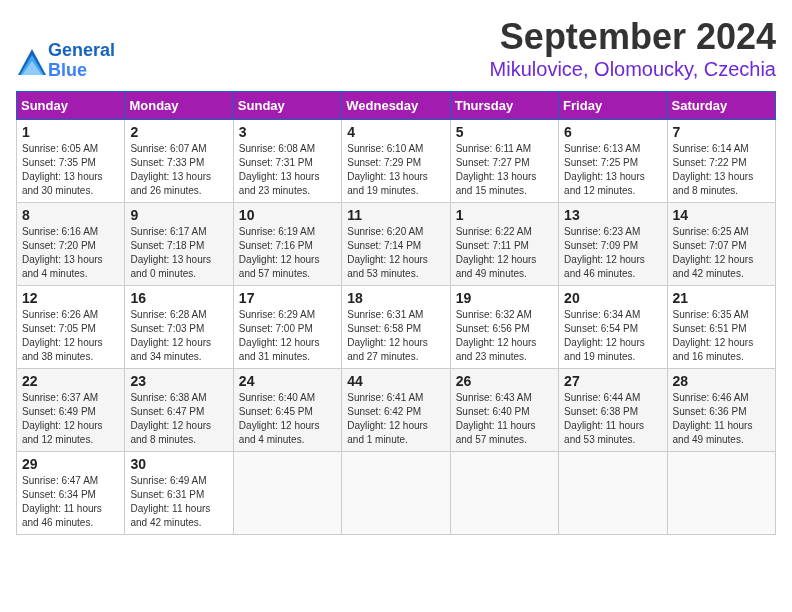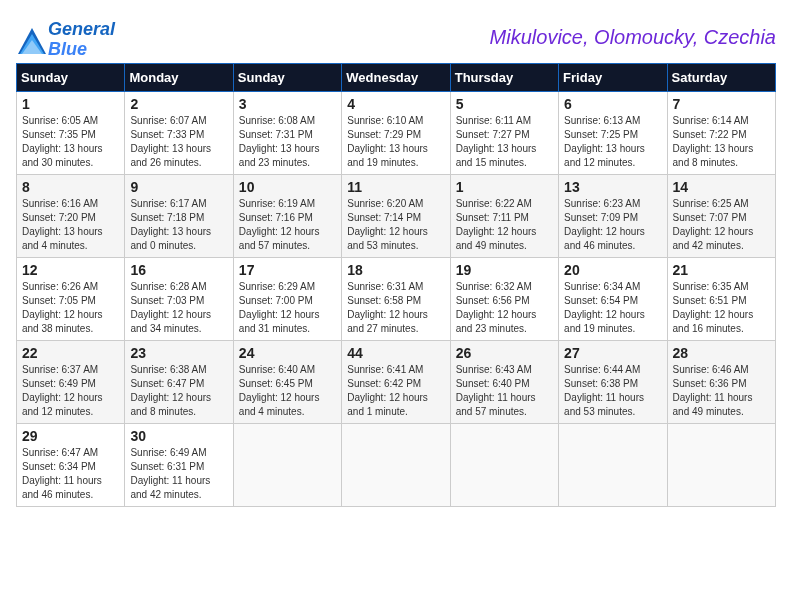--- a/index.html
+++ b/index.html
@@ -5,24 +5,23 @@
     * { box-sizing: border-box; margin: 0; padding: 0; }
     body {
       font-family: Arial, sans-serif;
       background: #fff;
       width: 792px;
       min-height: 612px;
       padding: 16px;
     }
     .header {
       display: flex;
-      align-items: center;
+      align-items: flex-end;
       justify-content: space-between;
-      margin-bottom: 3px;
-      font-style: italic;
+      margin-bottom: 10px;
     }
     .logo {
       display: flex;
       align-items: center;
       margin-top: 4px;
     }
     .logo-icon {
       width: 28px;
       height: 28px;
       margin-right: 4px;
@@ -39,21 +38,21 @@
     .location {
       font-size: 20px;
       color: #6d28d9;
     }
     .calendar {
       width: 100%;
       border-collapse: collapse;
       font-size: 11px;
     }
     .calendar th {
-      background: #0f172a;
+      background: #a21caf;
       color: #fff;
       padding: 6px 4px;
       text-align: left;
       font-size: 13px;
       font-weight: bold;
       border: 1px solid #1565c0;
     }
     .calendar td {
       vertical-align: top;
       padding: 4px 5px;
@@ -94,20 +93,21 @@
       </svg>
     </div>
     <div>
       <div style="font-size:18px;font-weight:bold;color:#333;line-height:1.1;">
         <span style="color:#1565c0;">General</span><br>
         <span style="color:#3b82f6;">Blue</span>
       </div>
     </div>
   </div>
   <div class="title-block">
+    <div class="month-title">September 2024</div>
     <div class="location">Mikulovice, Olomoucky, Czechia</div>
   </div>
 </div>
 
 <table class="calendar">
   <thead>
     <tr>
       <th>Sunday</th>
       <th>Monday</th>
       <th>Sunday</th>

